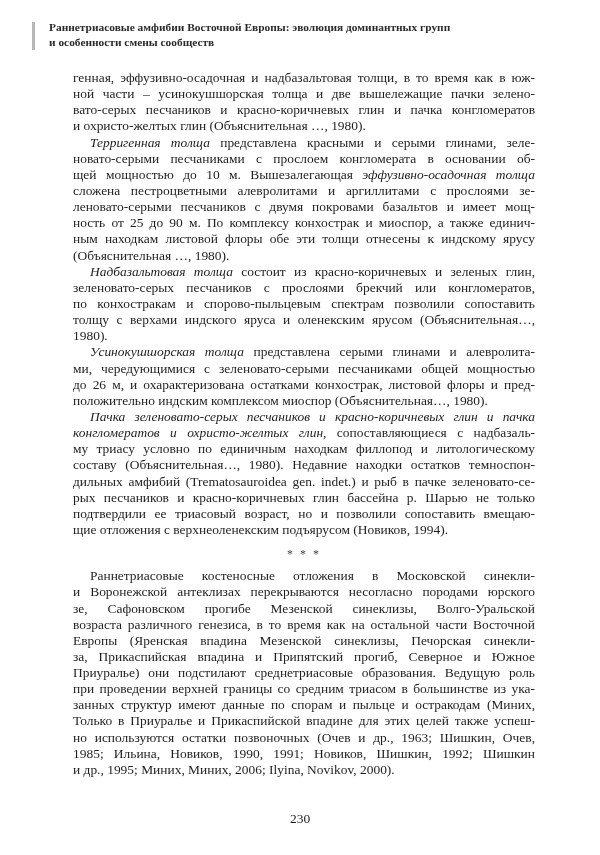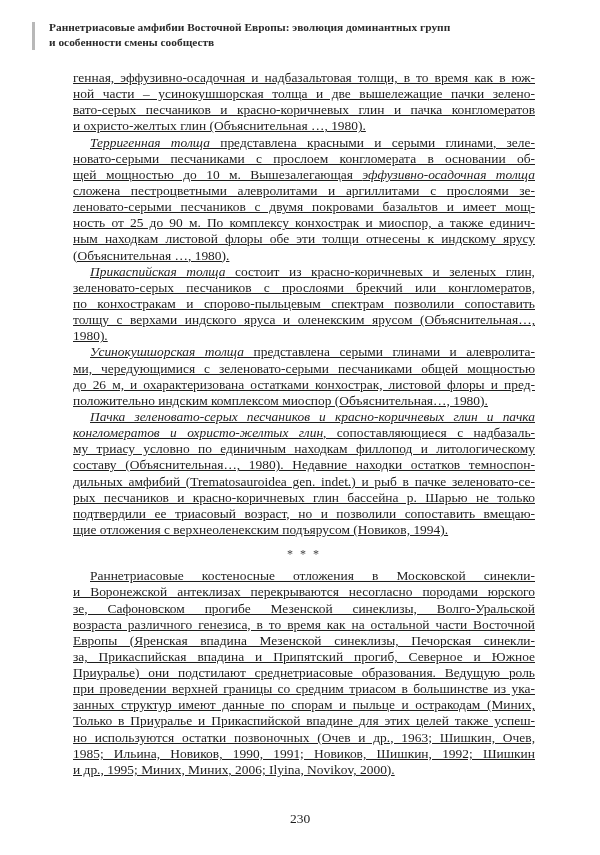--- a/index.html
+++ b/index.html
@@ -48,21 +48,20 @@
       width: 462px;
       font-size: 13.45px;
       line-height: 16.15px;
     }
     .line {
       display: block;
       white-space: nowrap;
       text-align: justify;
       text-align-last: justify;
       height: 16.15px;
-      text-decoration: underline;
     }
     .line.last {
       text-align-last: left;
     }
     .line.indent {
       padding-left: 17px;
     }
     .line i {
       font-style: italic;
     }
@@ -111,21 +110,21 @@
     <span class="line">новато-серыми песчаниками с прослоем конгломерата в основании об-</span>
     <span class="line"><span>щей мощностью до 10 м. Вышезалегающая </span><i>эффузивно-осадочная толща</i></span>
     <span class="line">сложена пестроцветными алевролитами и аргиллитами с прослоями зе-</span>
     <span class="line">леновато-серыми песчаников с двумя покровами базальтов и имеет мощ-</span>
     <span class="line">ность от 25 до 90 м. По комплексу конхострак и миоспор, а также единич-</span>
     <span class="line">ным находкам листовой флоры обе эти толщи отнесены к индскому ярусу</span>
     <span class="line last">(Объяснительная …, 1980).</span>
   </div>
 
   <div>
-    <span class="line indent"><i>Прикаспийская толща</i><span> состоит из красно-коричневых и зеленых глин,</span></span>
+    <span class="line indent"><i>Надбазальтовая толща</i><span> состоит из красно-коричневых и зеленых глин,</span></span>
     <span class="line">зеленовато-серых песчаников с прослоями брекчий или конгломератов,</span>
     <span class="line">по конхостракам и спорово-пыльцевым спектрам позволили сопоставить</span>
     <span class="line">толщу с верхами индского яруса и оленекским ярусом (Объяснительная…,</span>
     <span class="line last">1980).</span>
   </div>
 
   <div>
     <span class="line indent"><i>Усинокушшорская толща</i><span> представлена серыми глинами и алевролита-</span></span>
     <span class="line">ми, чередующимися с зеленовато-серыми песчаниками общей мощностью</span>
     <span class="line">до 26 м, и охарактеризована остатками конхострак, листовой флоры и пред-</span>

